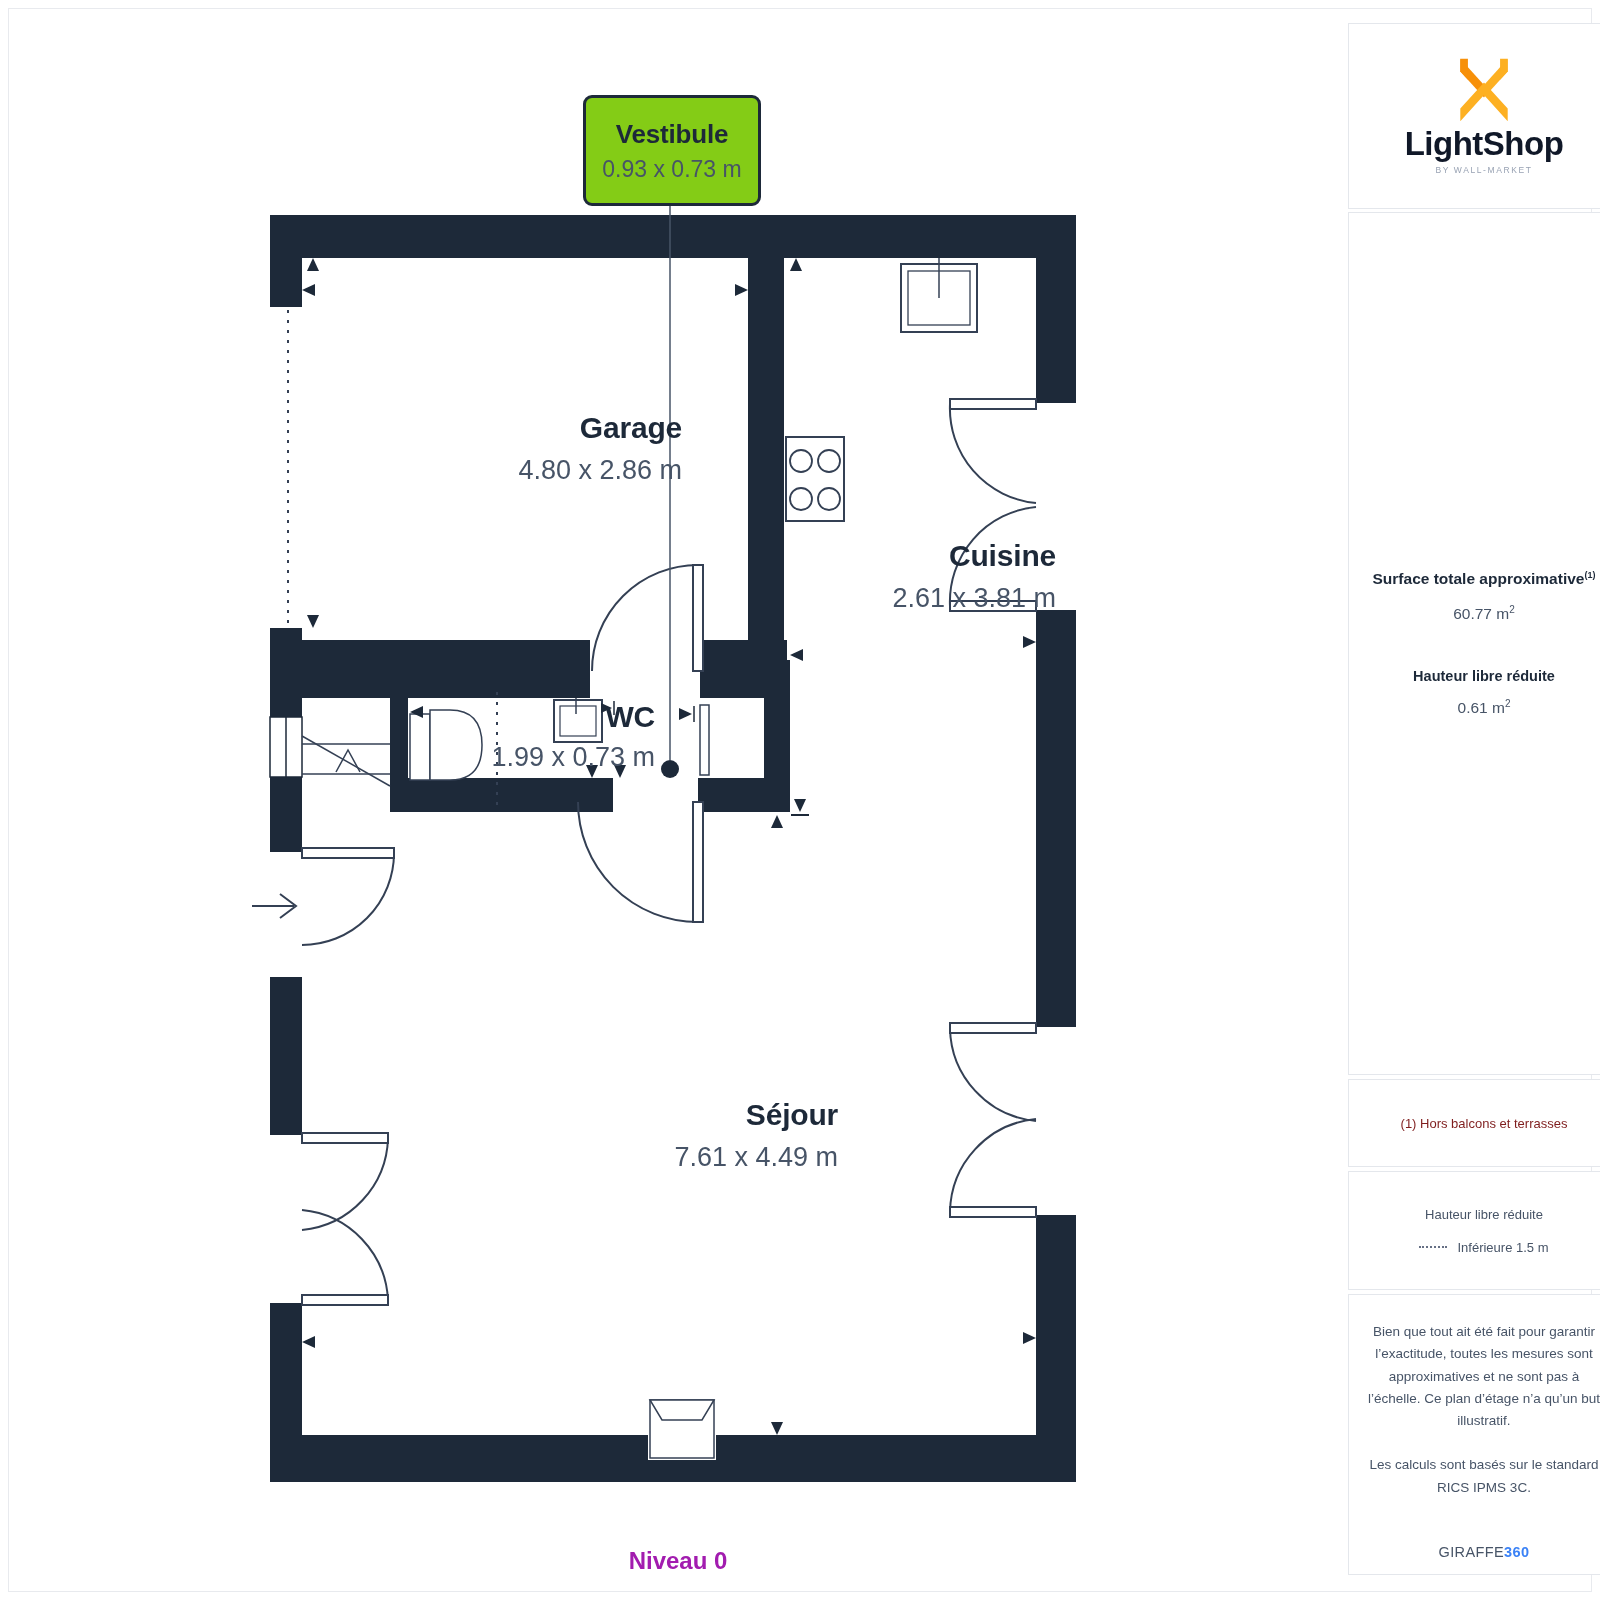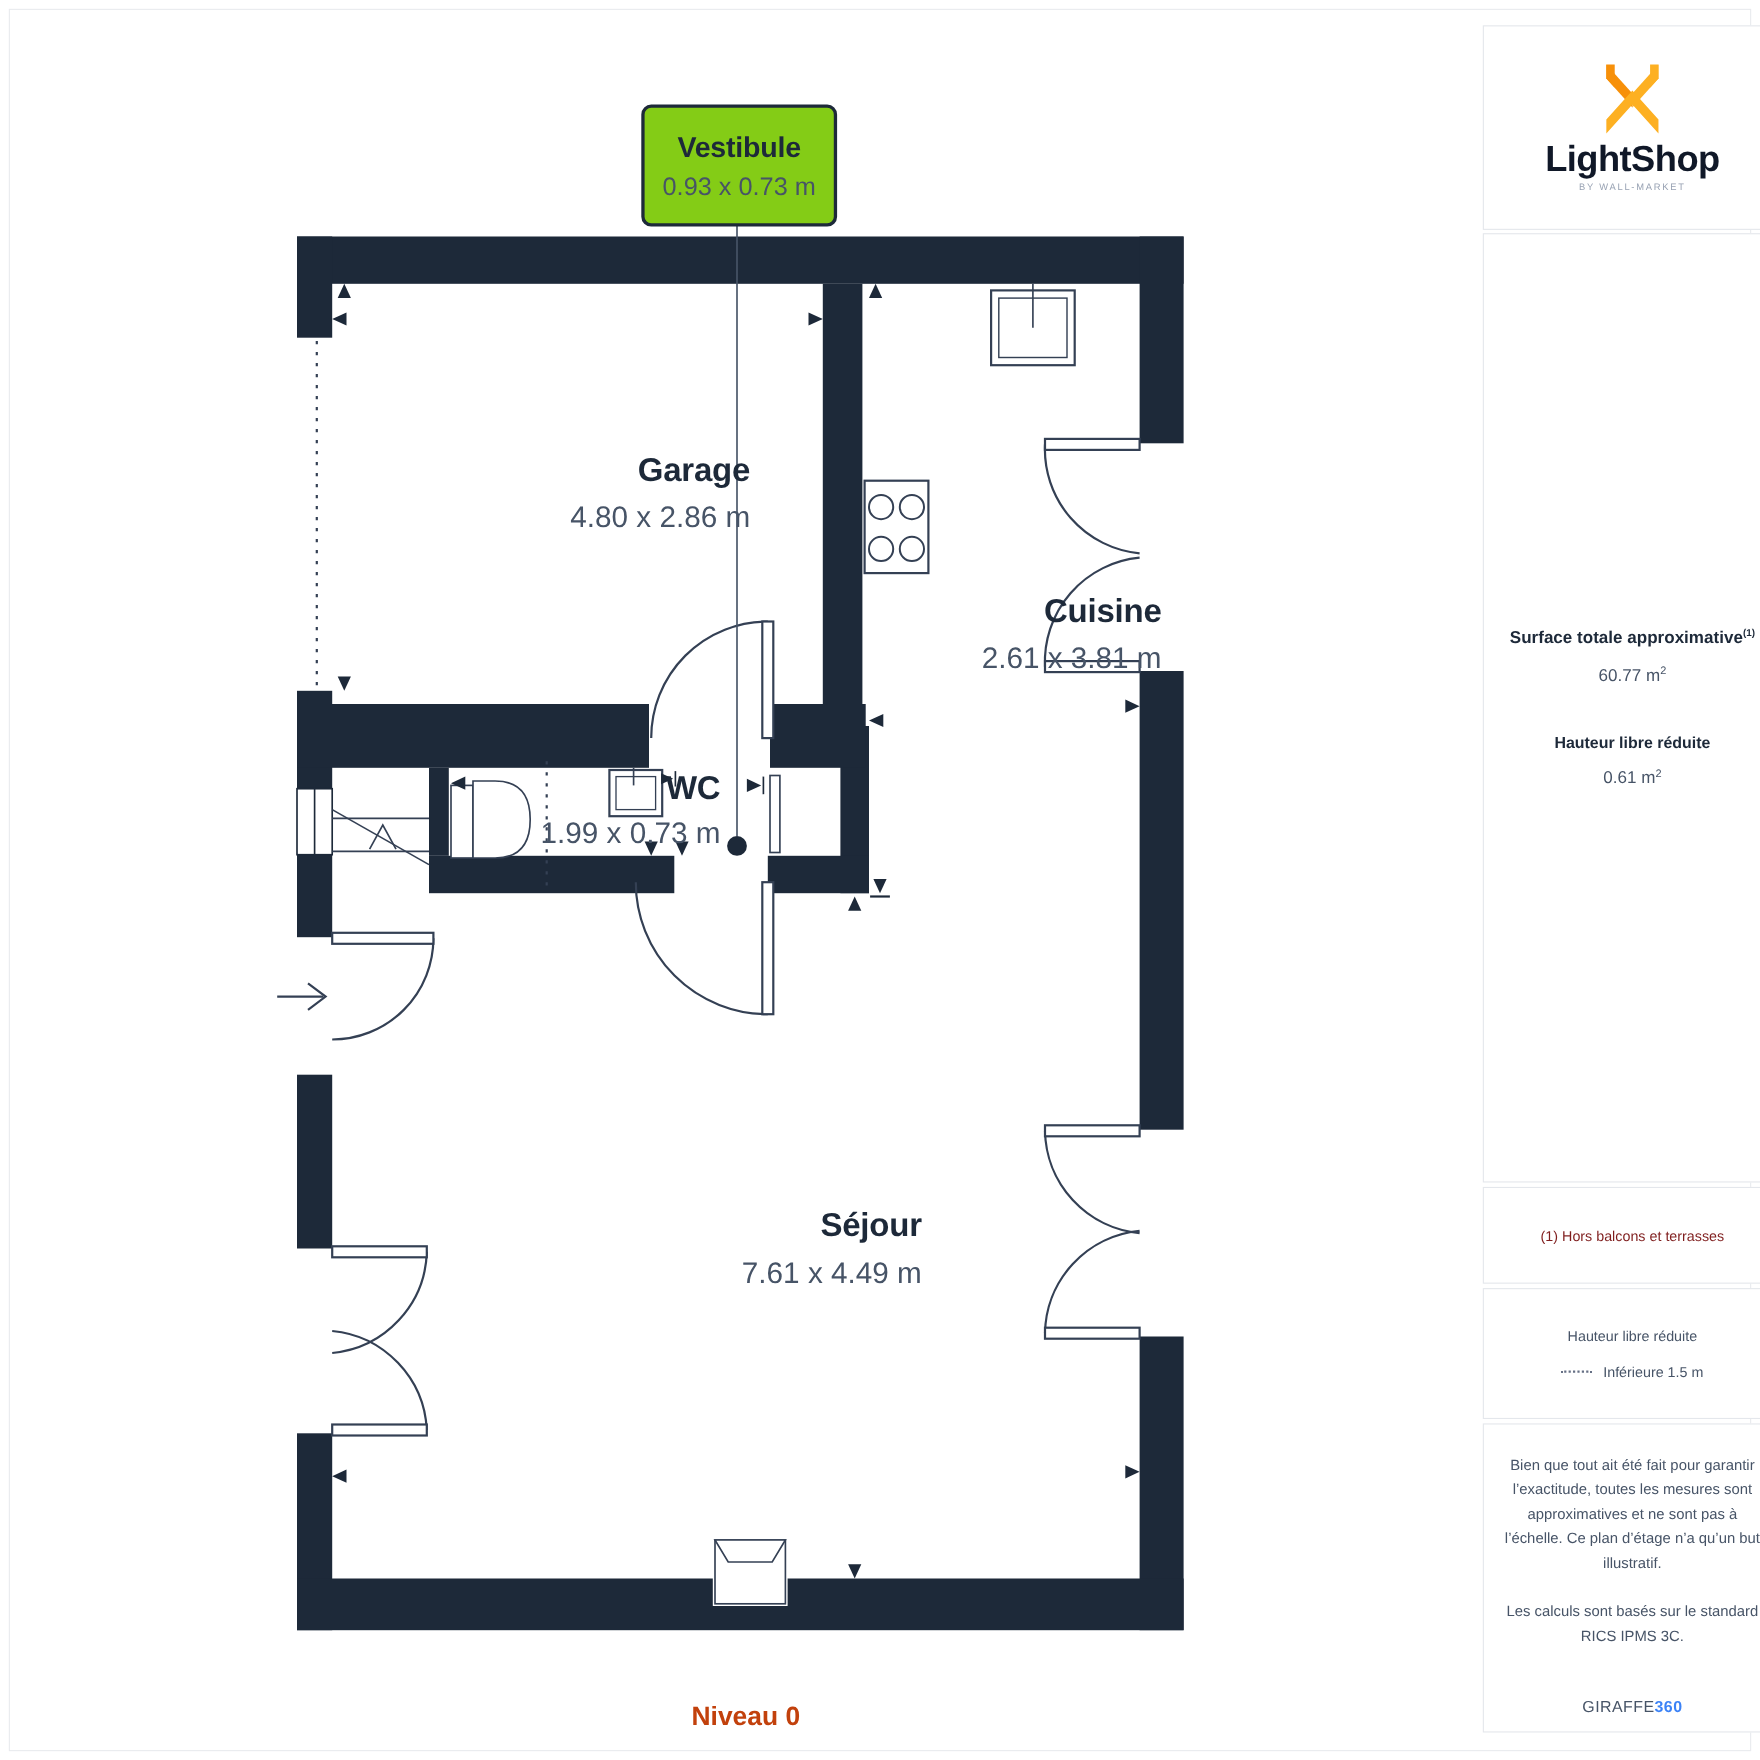--- a/index.html
+++ b/index.html
@@ -9,21 +9,21 @@
   #plan-svg{position:absolute;left:0;top:0;}
   .room-label{position:absolute;width:300px;text-align:right;}
   .room-title{font-size:30px;font-weight:700;color:#1d2939;letter-spacing:-.2px;}
   .room-dims{font-size:27px;font-weight:400;color:#475467;margin-top:10px;}
   .vest-box{position:absolute;left:583px;top:95px;width:172px;height:105px;
             background:#84cc16;border:3px solid #1d2939;border-radius:9px;
             display:flex;flex-direction:column;align-items:center;justify-content:center;}
   .vest-box .room-title{font-size:26px;}
   .vest-box .room-dims{font-size:23px;margin-top:6px;}
   .level-label{position:absolute;left:528px;top:1547px;width:300px;text-align:center;
-               font-size:24px;font-weight:700;color:#c2410c;}
+               font-size:24px;font-weight:700;color:#a21caf;}
   
   .sbox{position:absolute;left:1348px;width:272px;background:#fff;
         border:1px solid #e4e7ec;box-sizing:border-box;}
   .sbox-logo{top:23px;height:186px;display:flex;flex-direction:column;
              align-items:center;justify-content:center;}
   .brand{font-size:33px;font-weight:700;color:#101828;letter-spacing:-.5px;margin-top:2px;}
   .tagline{font-size:8.5px;letter-spacing:1.6px;color:#98a2b3;margin-top:2px;}
   .sbox-summary{top:212px;height:863px;display:flex;flex-direction:column;
                 align-items:center;justify-content:center;text-align:center;padding:0 8px;}
   .sum-label{font-size:15.5px;font-weight:700;color:#1d2939;white-space:nowrap;}

